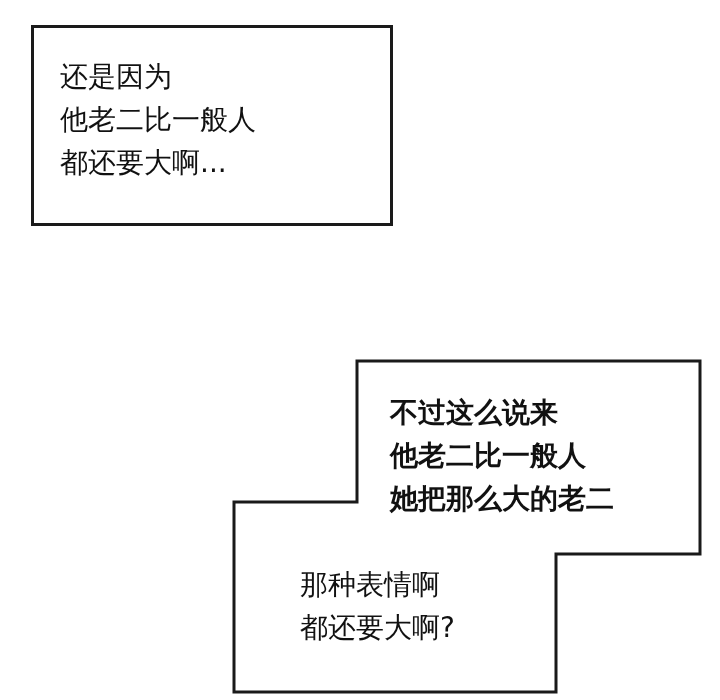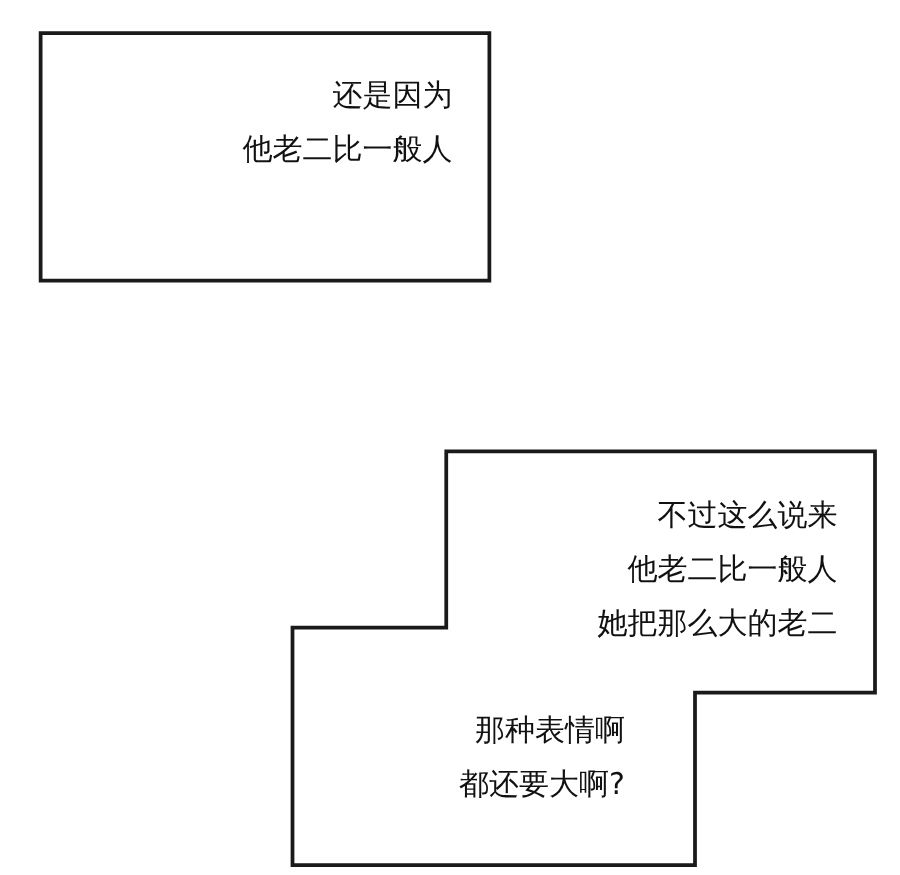--- a/index.html
+++ b/index.html
@@ -2,40 +2,41 @@
 <html><head>
 <meta charset="utf-8">
 <style>
   html, body { margin: 0; padding: 0; background: #ffffff; }
   body { width: 720px; height: 700px; position: relative; overflow: hidden;
          font-family: "DejaVu Sans", "Liberation Sans", sans-serif; color: #111; }
   .panel { position: absolute; left: 0; top: 0; width: 720px; height: 700px; }
   .box1 { position: absolute; left: 31px; top: 25px; width: 356px; height: 195px;
           border: 3px solid #1a1a1a; background: #fff; }
   .bubble-svg { position: absolute; left: 0; top: 0; }
-  .text-block { position: absolute; text-align: right; font-size: 24px; line-height: 43px;
+  .text-block { position: absolute; text-align: left; font-size: 28px; line-height: 43px;
                 white-space: nowrap; color: #111; }
   .line { display: block; }
 </style>
 </head>
 <body>
 
 <div class="panel">
 
   <div class="box1"></div>
   <div class="text-block" style="left:60px; top:55px; width:302px;">
     <span class="line">还是因为</span>
     <span class="line">他老二比一般人</span>
+    <span class="line">都还要大啊...</span>
   </div>
 
   <svg class="bubble-svg" width="720" height="700">
     <polygon points="357,361 700,361 700,554 556,554 556,692 234,692 234,502 357,502" fill="#ffffff" stroke="#1a1a1a" stroke-width="3" stroke-linejoin="miter"></polygon>
   </svg>
 
-  <div class="text-block" style="left:390px; top:391px; width:280px;">
+  <div class="text-block" style="left:390px; top:391px; width:280px;font-weight:bold;">
     <span class="line">不过这么说来</span>
     <span class="line">他老二比一般人</span>
     <span class="line">她把那么大的老二</span>
   </div>
 
   <div class="text-block" style="left:300px; top:563px; width:200px;">
     <span class="line">那种表情啊</span>
     <span class="line">都还要大啊?</span>
   </div>
 

